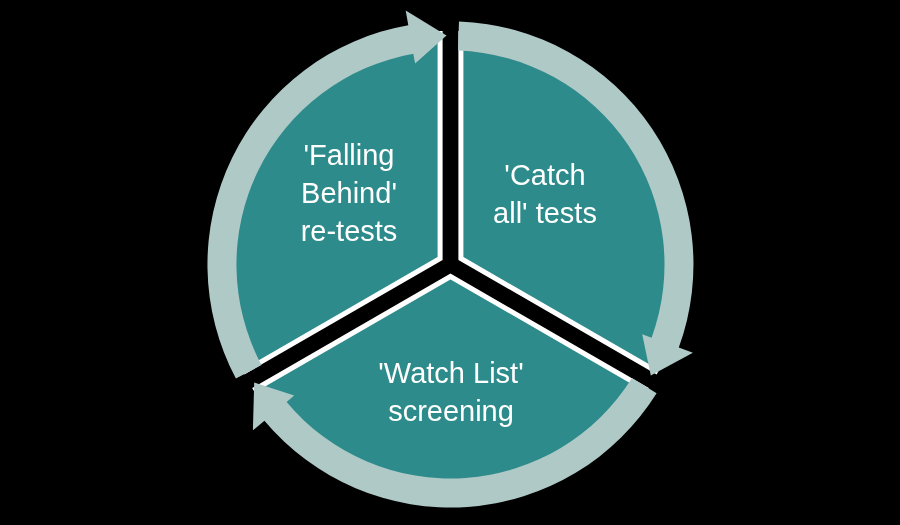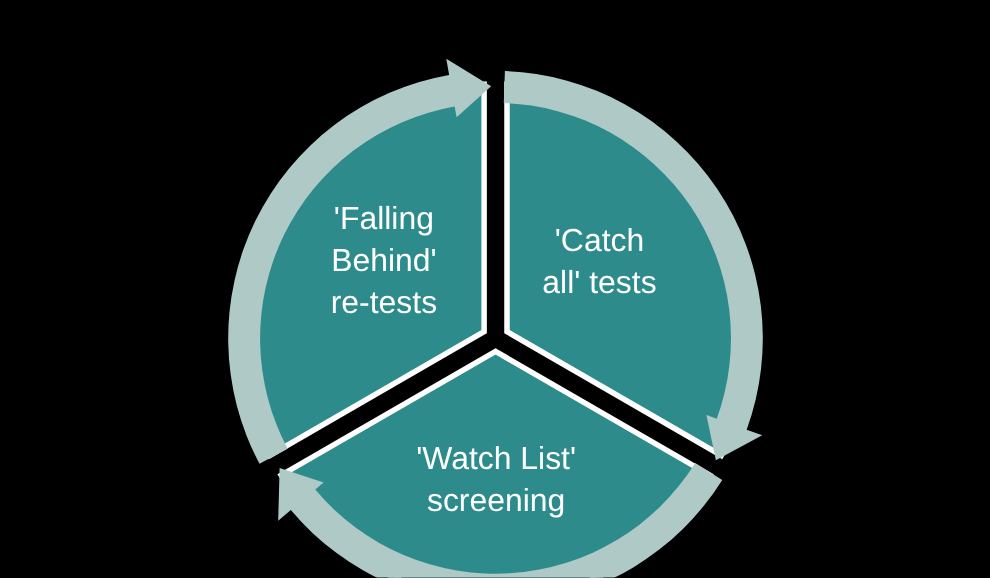--- a/index.html
+++ b/index.html
@@ -8,21 +8,20 @@
     width: 900px;
     height: 525px;
     background: #000000;
     overflow: hidden;
   }
   .stage {
     position: relative;
     width: 900px;
     height: 424px;
     background: #000000;
-    margin-top: 43px;
   }
   svg {
     display: block;
     width: 900px;
     height: 525px;
   }
   svg text {
     font-family: "Liberation Sans", sans-serif;
     font-weight: 400;
   }

